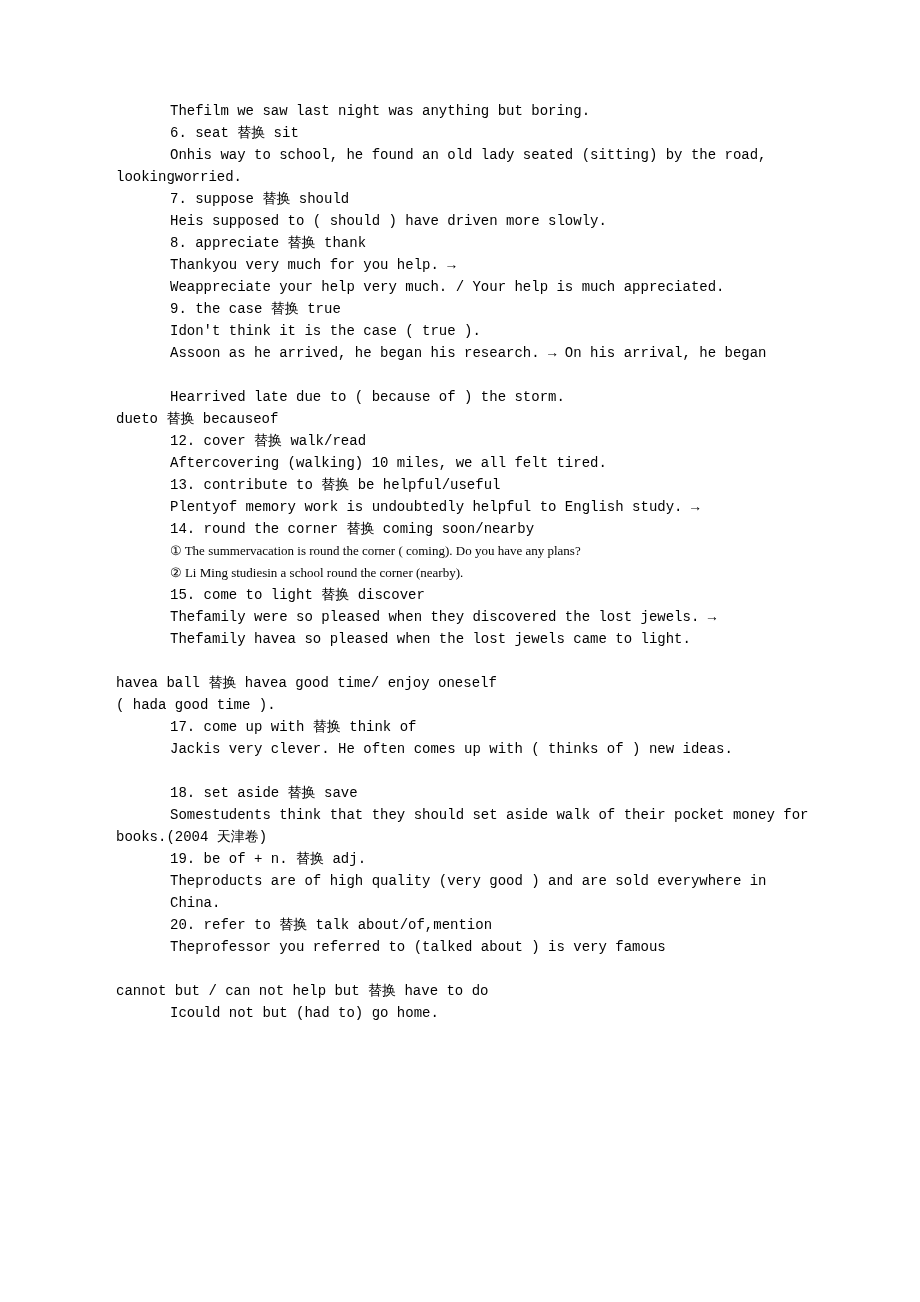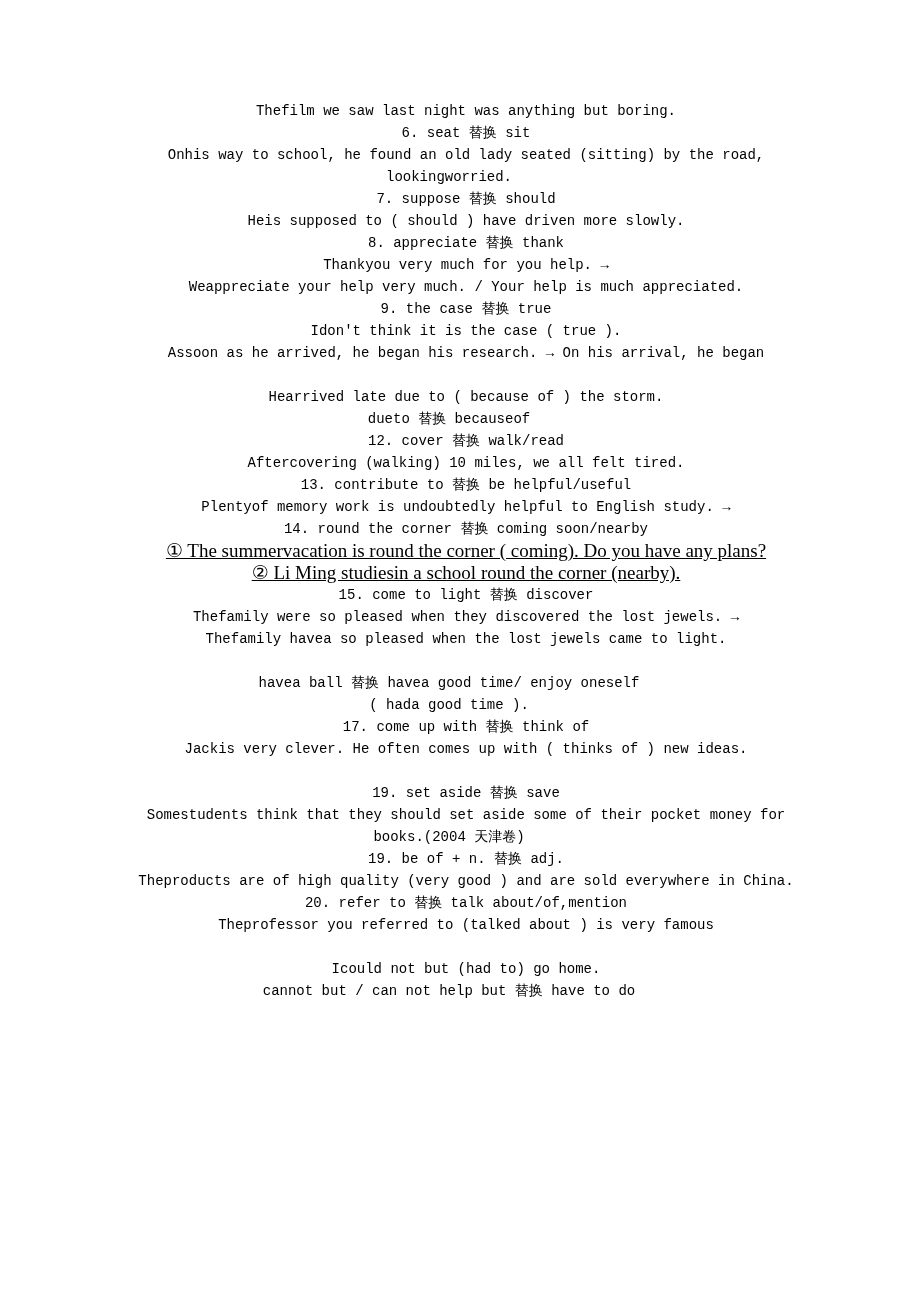--- a/index.html
+++ b/index.html
@@ -4,45 +4,42 @@
 <style>
   body {
     margin: 0;
     padding: 0;
     background: #ffffff;
     font-family: "SimSun", "宋体", "Courier New", monospace;
     width: 920px;
     color: #000000;
   }
   .page {
-    padding: 100px 110px 100px 68px;
+    padding: 100px 110px 100px 116px;
     width: 920px;
     box-sizing: border-box;
-    text-align: center;
   }
   .line {
     font-size: 14px;
     line-height: 22px;
     white-space: pre-wrap;
     word-break: break-word;
   }
   .indent {
     padding-left: 54px;
   }
   .noindent {
     padding-left: 0;
-    margin-left: 20px;
   }
   .spacer {
     height: 22px;
   }
   .smallfont {
     font-family: "Times New Roman", "SimSun", serif;
-    font-size: 19px;
-    text-decoration: underline;
+    font-size: 13px;
   }
 </style>
 </head>
 <body>
 
 <div class="page" id="page-root">
     <div class="line indent">Thefilm we saw last night was anything but boring.</div>
     <div class="line indent">6. seat 替换 sit</div>
     <div class="line indent">Onhis way to school, he found an old lady seated (sitting) by the road,</div>
     <div class="line noindent">lookingworried.</div>
@@ -66,23 +63,23 @@
     <div class="line indent smallfont">② Li Ming studiesin a school round the corner (nearby).</div>
     <div class="line indent">15. come to light 替换 discover</div>
     <div class="line indent">Thefamily were so pleased when they discovered the lost jewels. →</div>
     <div class="line indent">Thefamily havea so pleased when the lost jewels came to light.</div>
     <div class="spacer"></div>
     <div class="line noindent">havea ball 替换 havea good time/ enjoy oneself</div>
     <div class="line noindent">( hada good time ).</div>
     <div class="line indent">17. come up with 替换 think of</div>
     <div class="line indent">Jackis very clever. He often comes up with ( thinks of ) new ideas.</div>
     <div class="spacer"></div>
-    <div class="line indent">19. set aside 替换 save</div>
-    <div class="line indent">Somestudents think that they should set aside some of their pocket money for</div>
+    <div class="line indent">18. set aside 替换 save</div>
+    <div class="line indent">Somestudents think that they should set aside walk of their pocket money for</div>
     <div class="line noindent">books.(2004 天津卷)</div>
     <div class="line indent">19. be of + n. 替换 adj.</div>
     <div class="line indent">Theproducts are of high quality (very good ) and are sold everywhere in China.</div>
     <div class="line indent">20. refer to 替换 talk about/of,mention</div>
     <div class="line indent">Theprofessor you referred to (talked about ) is very famous</div>
     <div class="spacer"></div>
+    <div class="line noindent">cannot but / can not help but 替换 have to do</div>
     <div class="line indent">Icould not but (had to) go home.</div>
-    <div class="line noindent">cannot but / can not help but 替换 have to do</div>
   </div>
 
 </body></html>

